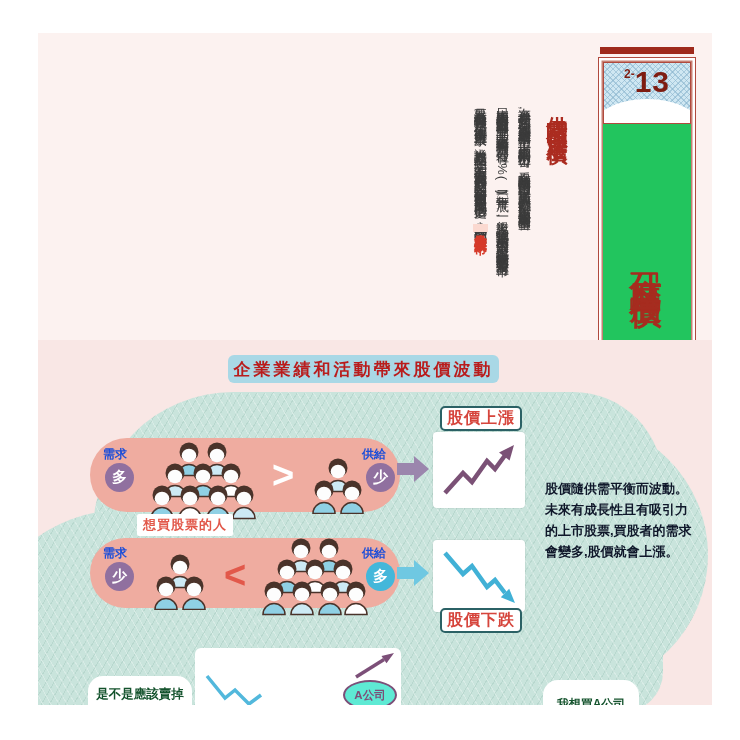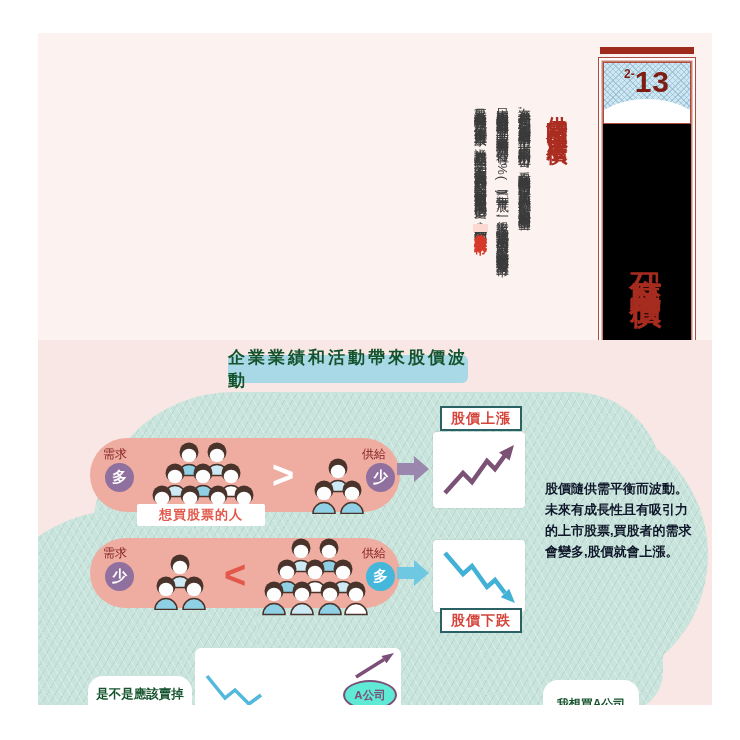--- a/index.html
+++ b/index.html
@@ -2,21 +2,21 @@
 <html><head>
 <meta charset="utf-8">
 <style>
   html,body{margin:0;padding:0;}
   body{width:740px;height:740px;background:#ffffff;font-family:"Liberation Sans","DejaVu Sans",sans-serif;position:relative;overflow:hidden;}
   .content{position:absolute;left:38px;top:33px;width:674px;height:672px;background:#fcf2f0;}
 
   
   .qbox{position:absolute;left:560px;top:14px;width:98px;height:392px;}
   .qbox-bar{height:7px;background:#9e2a1c;margin:0 2px;}
-  .qbox-body{position:absolute;top:10px;left:0;right:0;bottom:0;background:#000000;
+  .qbox-body{position:absolute;top:10px;left:0;right:0;bottom:0;background:#22c55e;
     border:1px solid #b04a3e;
     box-shadow:inset 0 0 0 2.5px #ffffff, inset 0 0 0 4px #c77f72;}
   .qbox-body::after{content:"";position:absolute;left:3px;right:3px;bottom:-6px;height:4px;
     background:repeating-linear-gradient(90deg,#c98d82 0 3px,transparent 3px 6px);}
   .pennant{position:absolute;top:4px;left:4px;right:4px;height:60px;overflow:hidden;
     background:
       repeating-linear-gradient(45deg,rgba(133,177,203,.55) 0 1px,transparent 1px 4px),
       repeating-linear-gradient(-45deg,rgba(133,177,203,.55) 0 1px,transparent 1px 4px),
       #cfe7f2;
     border:1px solid #b04a3e;}
@@ -37,41 +37,41 @@
   .figure{position:absolute;left:0;top:307px;width:674px;height:365px;background:#f9e7e5;overflow:hidden;}
   .blob{position:absolute;
     background:
       repeating-linear-gradient(60deg,rgba(255,255,255,.28) 0 1px,transparent 1px 7px),
       repeating-linear-gradient(-60deg,rgba(164,201,190,.45) 0 1px,transparent 1px 7px),
       #c9e4dc;}
   .blob1{left:55px;top:52px;width:570px;height:320px;border-radius:140px 90px 40px 30px;}
   .blob2{left:400px;top:80px;width:270px;height:270px;border-radius:50%;}
   .blob3{left:-50px;top:170px;width:270px;height:240px;border-radius:50%;}
 
-  .banner{position:absolute;left:190px;top:15px;width:240px;height:28px;background:#a9d8e6;border-radius:6px;
-    color:#14532d;font-weight:800;font-size:17px;letter-spacing:3px;display:flex;align-items:center;justify-content:center;}
+  .banner{position:absolute;left:190px;top:15px;width:271px;height:28px;background:#a9d8e6;border-radius:6px;
+    color:#b91c1c;font-weight:800;font-size:17px;letter-spacing:3px;display:flex;align-items:center;justify-content:center;}
 
   .pill{position:absolute;left:52px;width:310px;background:#efaca0;border-radius:40px;}
   .pill.r1{top:98px;height:74px;}
   .pill.r2{top:198px;height:70px;}
-  .dslabel{position:absolute;font-size:12px;font-weight:400;color:#7f1d1d;}
+  .dslabel{position:absolute;font-size:12px;font-weight:700;color:#1d4ed8;}
   .lvl{position:absolute;width:29px;height:29px;border-radius:50%;color:#fff;font-size:15px;font-weight:800;
     display:flex;align-items:center;justify-content:center;}
   .lvl.purple{background:#90709f;}
   .lvl.blue{background:#44b7da;}
   .cmp{position:absolute;font-size:38px;font-weight:800;line-height:1;}
   .cmp.white{color:#ffffff;}
   .cmp.red{color:#e2584a;}
   .caption{position:absolute;height:22px;background:#ffffff;border-radius:2px;color:#e2584a;font-weight:800;font-size:13px;
     display:flex;align-items:center;justify-content:center;letter-spacing:1px;}
   .chartbox{position:absolute;left:395px;width:92px;background:#ffffff;border-radius:4px;box-shadow:0 0 0 1px rgba(0,0,0,.04);}
   .chartbox.up{top:92px;height:76px;}
   .chartbox.down{top:200px;height:72px;}
-  .result{position:absolute;left:402px;width:78px;height:21px;background:#fff;border:2px solid #2b6165;border-radius:0;
-    color:#d6453c;font-weight:800;font-size:14px;display:flex;align-items:center;justify-content:center;letter-spacing:1px;}
+  .result{position:absolute;left:402px;width:78px;height:21px;background:#fff;border:2px solid #2b6165;border-radius:5px;
+    color:#d6453c;font-weight:800;font-size:16px;display:flex;align-items:center;justify-content:center;letter-spacing:1px;}
   .result.up{top:66px;}
   .result.down{top:268px;}
   .bigarrow{position:absolute;left:358px;width:34px;height:26px;}
   .bigarrow.a1{top:116px;}
   .bigarrow.a2{top:220px;}
   .sidenote{position:absolute;left:507px;top:138px;width:150px;font-size:13px;line-height:1.62;font-weight:700;color:#0f172a;}
 
   .bubble{position:absolute;background:#ffffff;border-radius:15px;color:#14532d;font-weight:800;
     display:flex;align-items:flex-start;justify-content:center;}
   .bubble.seller{left:50px;top:336px;width:104px;height:40px;font-size:12.5px;padding-top:10px;}
@@ -141,21 +141,21 @@
       </svg>
       <div class="cmp white" style="left:182px;top:18px">&gt;</div>
       <svg style="position:absolute;left:220px;top:20px" width="56" height="56" viewBox="0 0 56 56">
         <use href="#person" x="14" y="0" style="--shirt:#cdeaf4"></use>
         <use href="#person" x="0" y="22" style="--shirt:#8fd0e4"></use>
         <use href="#person" x="28" y="22" style="--shirt:#8fd0e4"></use>
       </svg>
       <div class="dslabel" style="left:272px;top:8px">供給</div>
       <div class="lvl purple" style="left:276px;top:25px">少</div>
     </div>
-    <div class="caption" style="left:99px;top:164px;width:128px">想買股票的人</div>
+    <div class="caption" style="left:99px;top:174px;width:96px">想買股票的人</div>
 
     <svg class="bigarrow a1" viewBox="0 0 32 26">
       <polygon points="0,7 17,7 17,0 32,13 17,26 17,19 0,19" fill="#9b86ad"></polygon>
     </svg>
     <div class="chartbox up">
       <svg width="92" height="76" viewBox="0 0 92 66">
         <path d="M12,56 L30,36 L39,45 L54,24 L62,32 L73,17" fill="none" stroke="#7b5176" stroke-width="4.5"></path>
         <polygon points="81,8 76.6,23.4 66,15.6" fill="#7b5176"></polygon>
       </svg>
     </div>

